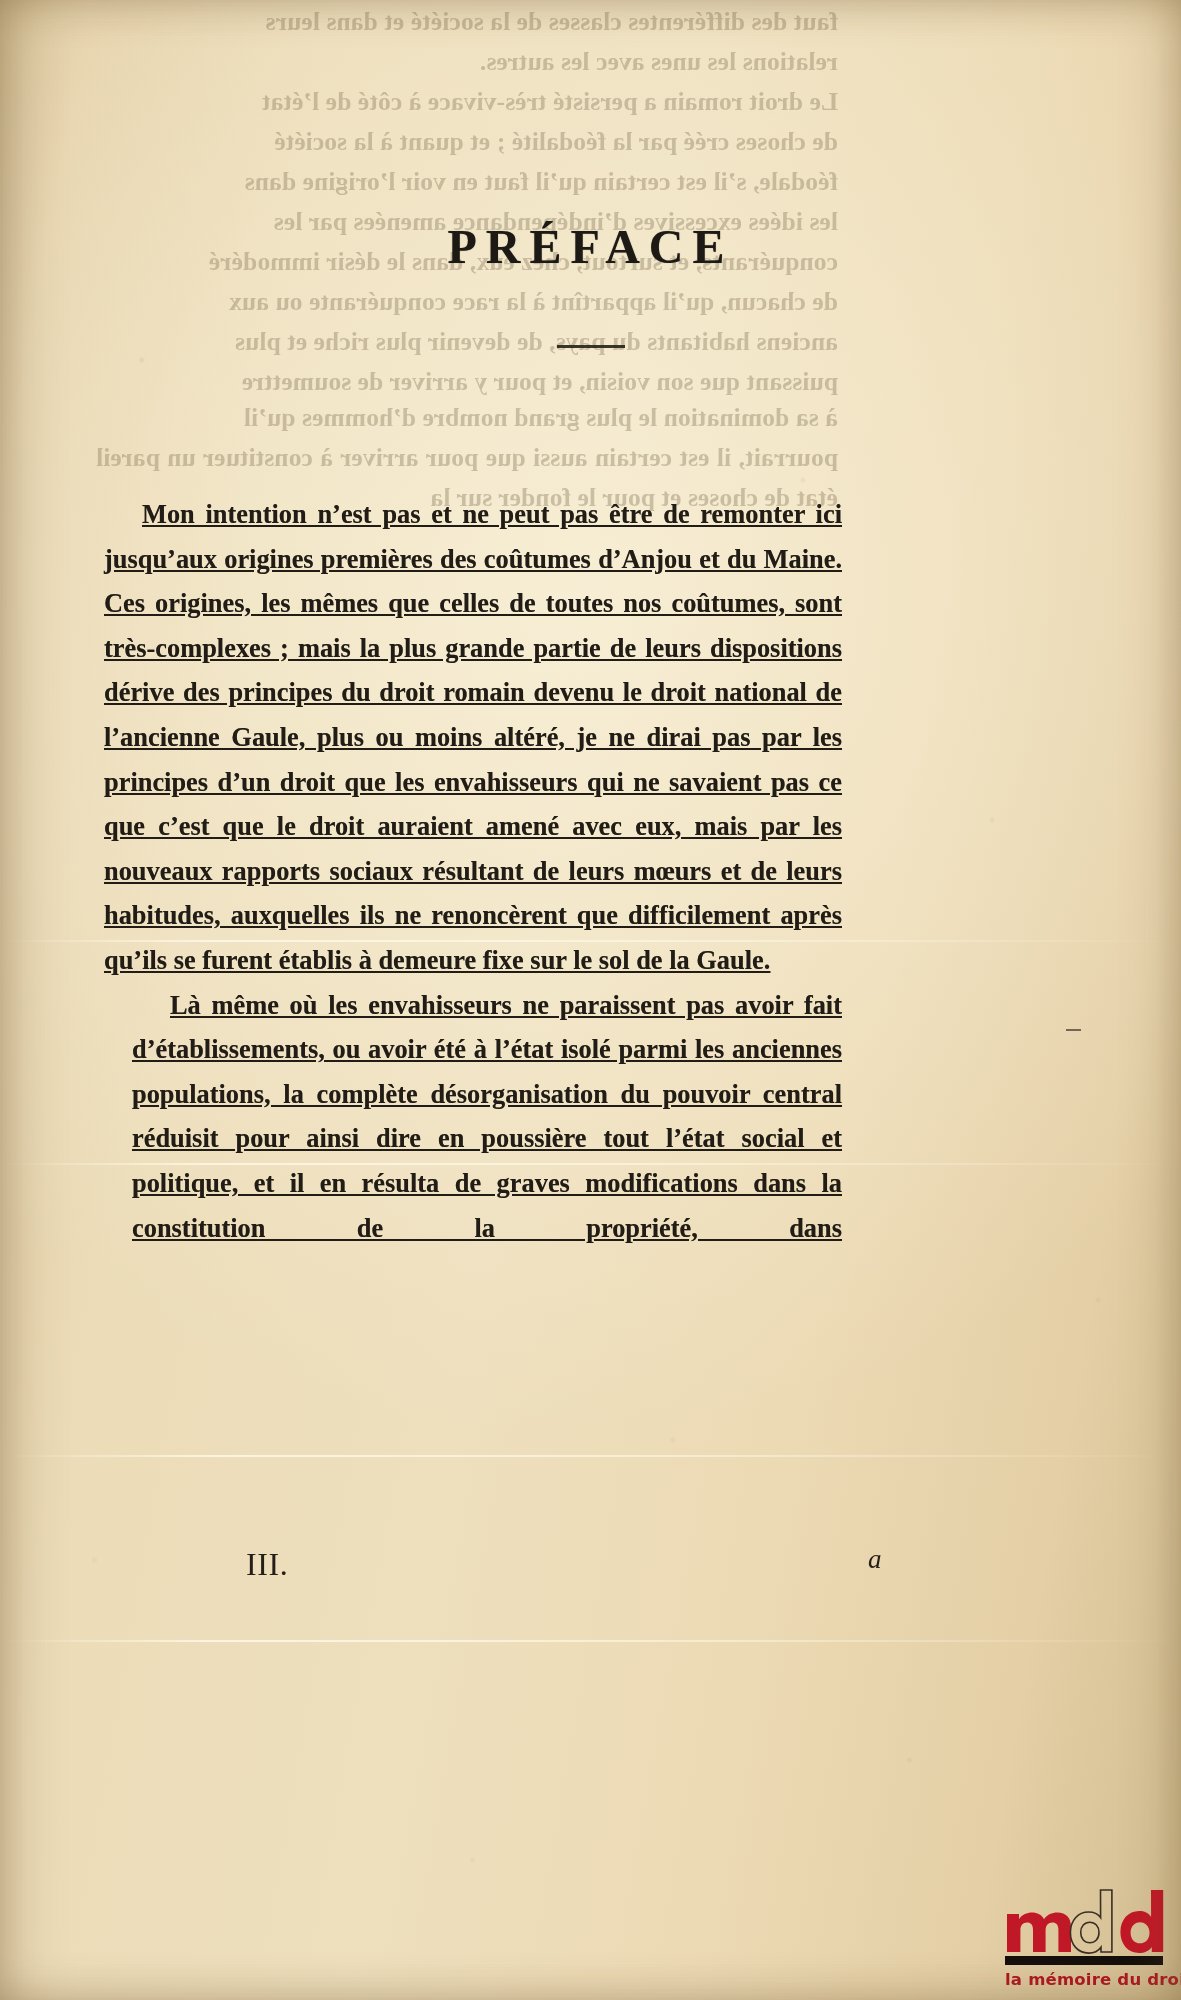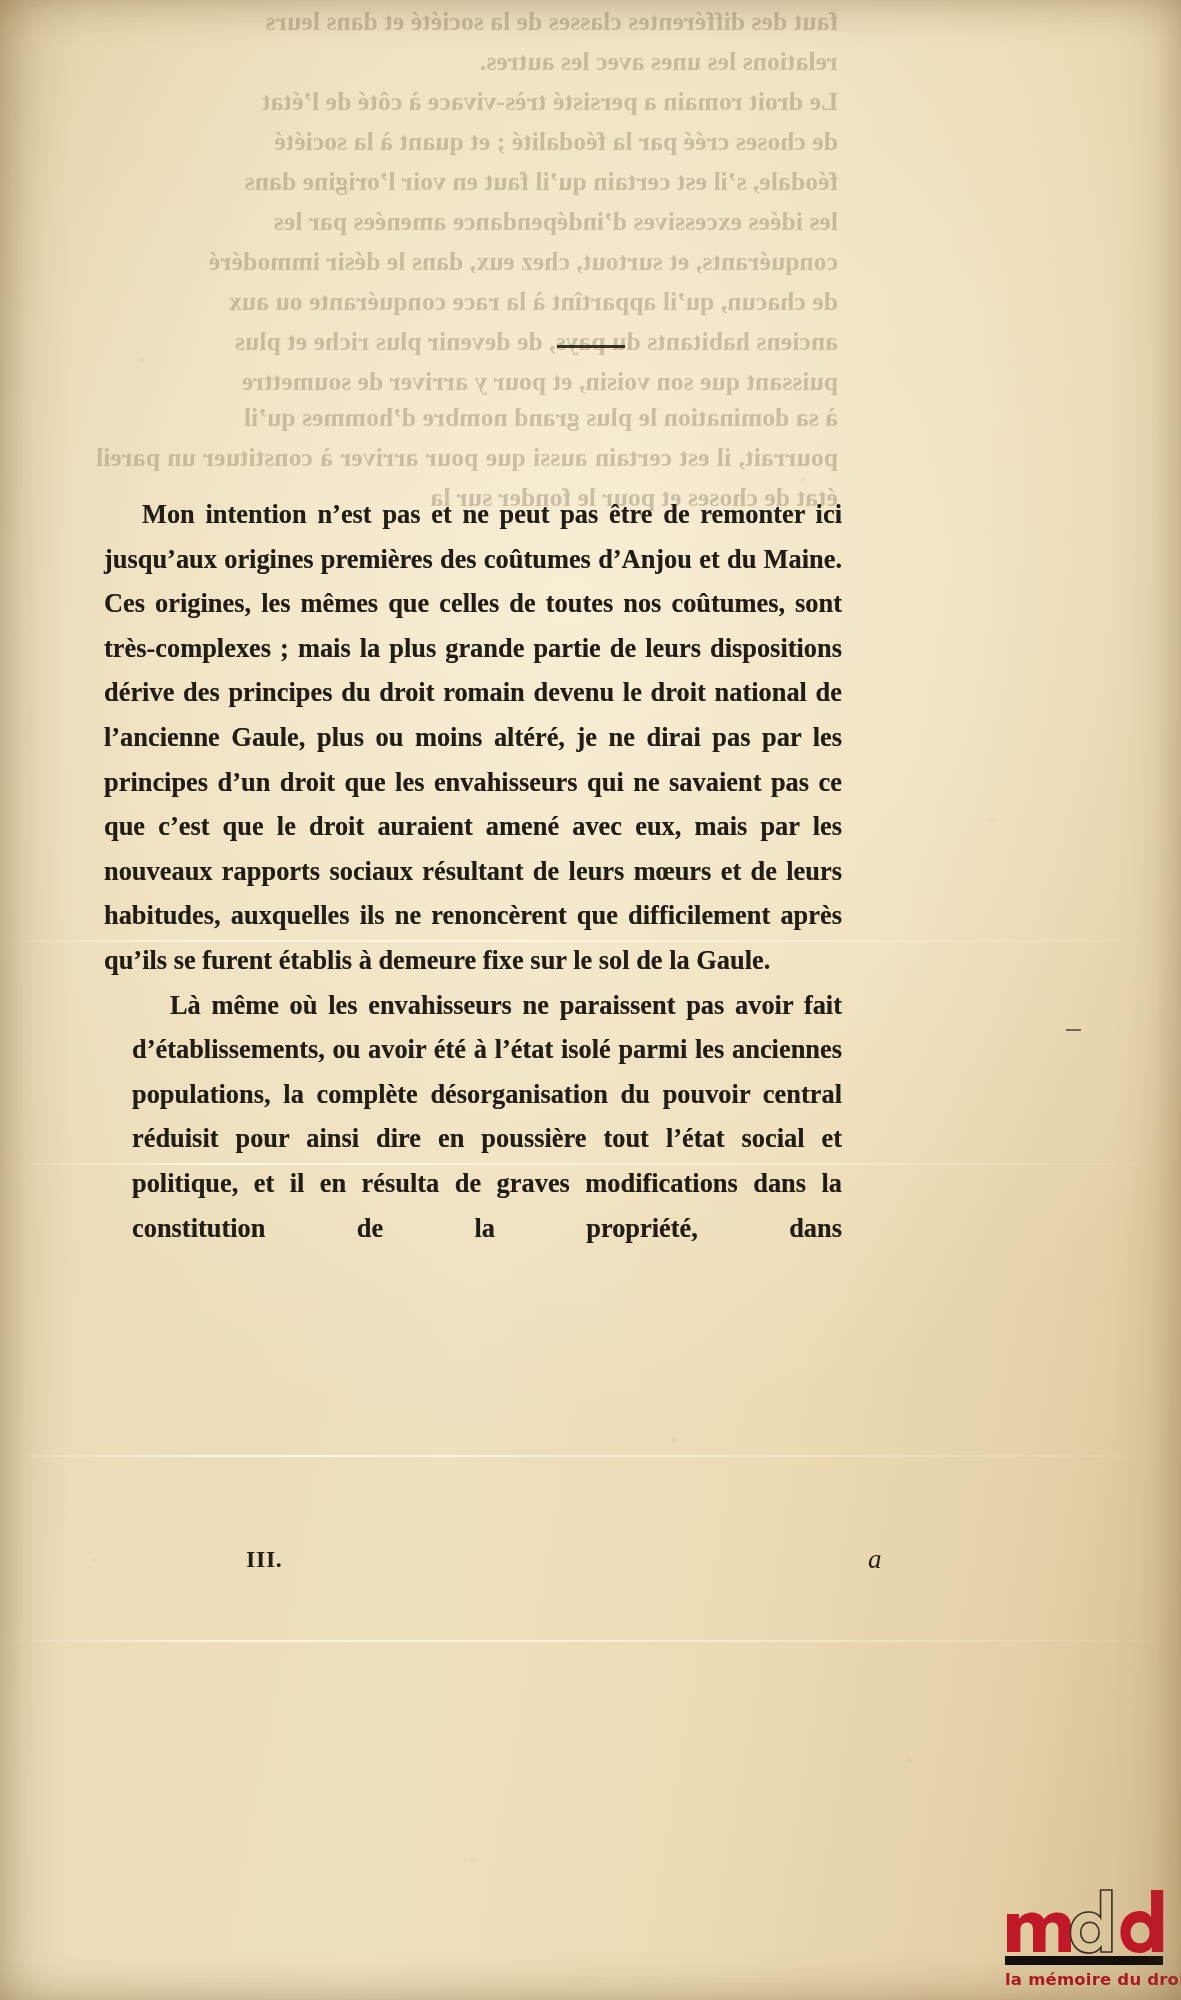--- a/index.html
+++ b/index.html
@@ -127,38 +127,39 @@
     width: 738px;
     font-size: 26.4px;
     line-height: 44.6px;
     color: #211d16;
     text-align: justify;
     text-justify: inter-word;
     font-family: "Liberation Serif", "DejaVu Serif", serif;
     font-weight: 700;
     -webkit-font-smoothing: none;
     text-shadow: 0 0 .6px rgba(33,29,22,.5);
+    text-decoration: underline;
   }
   .body-text p {
     margin: 0;
     text-indent: 38px;
     text-align: justify;
   }
   .body-text p:last-child {
     text-align-last: justify;
     margin-left: 28px;
   }
 
   
   .folio {
     position: absolute;
     top: 1546px;
     left: 246px;
-    font-size: 24px;
-    font-weight: 700;
+    font-size: 32px;
+    font-weight: 400;
     color: #241f18;
     letter-spacing: .6px;
     font-family: "Liberation Serif", "DejaVu Serif", serif;
   }
   .signature {
     position: absolute;
     top: 1544px;
     left: 868px;
     font-size: 27px;
     font-style: italic;
@@ -228,20 +229,21 @@
     <p>à sa domination le plus grand nombre d’hommes qu’il</p>
     <p>pourrait, il est certain aussi que pour arriver à constituer un pareil état de choses et pour le fonder sur la</p>
   </div>
 
   <div class="grain"></div>
   <div class="crease c1"></div>
   <div class="crease c2"></div>
   <div class="crease c3"></div>
   <div class="crease c4"></div>
 
+  <div class="title">PRÉFACE</div>
   <div class="title-rule"></div>
 
   <div class="body-text">
     <p>Mon intention n’est pas et ne peut pas être de remonter ici jusqu’aux origines premières des coûtumes d’Anjou et du Maine. Ces origines, les mêmes que celles de toutes nos coûtumes, sont très-complexes ; mais la plus grande partie de leurs dispositions dérive des principes du droit romain devenu le droit national de l’ancienne Gaule, plus ou moins altéré, je ne dirai pas par les principes d’un droit que les envahisseurs qui ne savaient pas ce que c’est que le droit auraient amené avec eux, mais par les nouveaux rapports sociaux résultant de leurs mœurs et de leurs habitudes, auxquelles ils ne renoncèrent que difficilement après qu’ils se furent établis à demeure fixe sur le sol de la Gaule.</p>
     <p>Là même où les envahisseurs ne paraissent pas avoir fait d’établissements, ou avoir été à l’état isolé parmi les anciennes populations, la complète désorganisation du pouvoir central réduisit pour ainsi dire en poussière tout l’état social et politique, et il en résulta de graves modifications dans la constitution de la propriété, dans</p>
   </div>
 
   <div class="stray-mark"></div>
 
   <div class="folio">III.</div>

